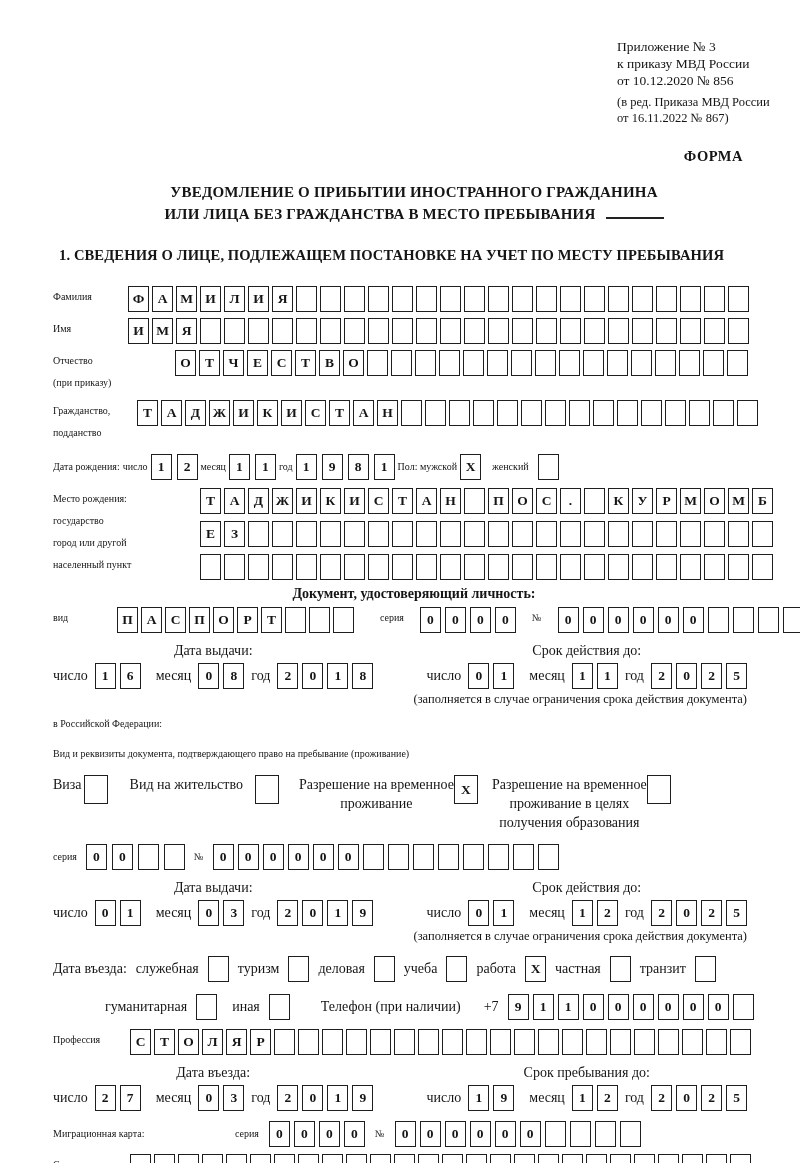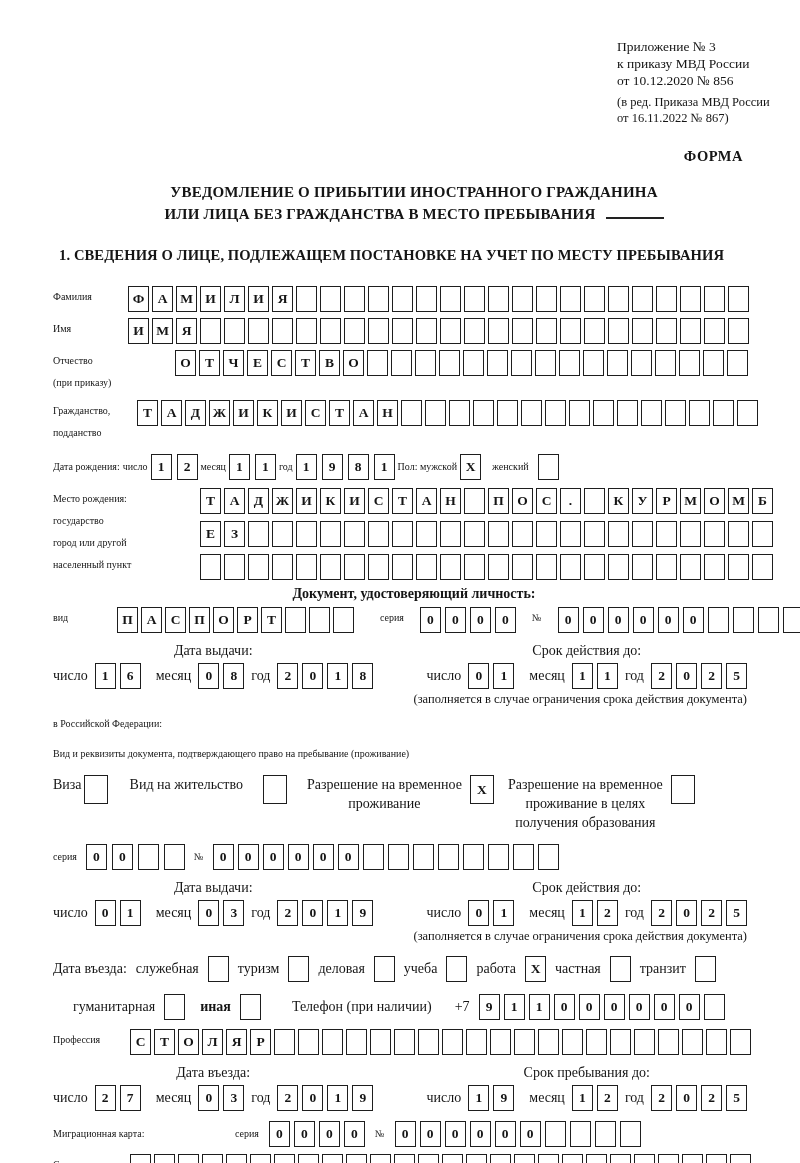--- a/index.html
+++ b/index.html
@@ -31,21 +31,21 @@
   .center{text-align:center;}
   .bold{font-weight:bold;}
   
   .dates-row{display:flex; margin-top:10px; padding-right:28px;}
   .dgroup .dheading{text-align:center; font-size:14px; margin-bottom:4px;}
   .dline{display:flex; align-items:center; gap:7px; font-size:14px;}
   .dline .cells{gap:4px;}
   .fill-note{text-align:right; padding-right:28px; font-size:12.5px; margin-top:3px;}
   
   .opts{display:flex; align-items:flex-start; margin-top:10px; gap:14px;}
-  .opt{display:flex; align-items:flex-start; gap:8px; font-size:14px; line-height:19px;}
+  .opt{display:flex; align-items:flex-start; font-size:14px; line-height:19px;}
   .opt .txt{text-align:center;}
   .purpose{display:flex; align-items:center; gap:9px; font-size:14px; margin-top:12px; flex-wrap:nowrap;}
   .purpose .cells{gap:0;}
 </style>
 </head>
 <body>
 
 <div class="page">
   <div class="inner">
 
@@ -543,26 +543,26 @@
       <span>частная</span>
       <span class="cells">
           <span class="cell"></span>
         </span>
       <span>транзит</span>
       <span class="cells">
           <span class="cell"></span>
         </span>
     </div>
 
-    <div class="purpose" style="margin-left:20px;">
+    <div class="purpose" style="margin-left:52px;">
       <span>гуманитарная</span>
       <span class="cells">
           <span class="cell"></span>
         </span>
-      <span style="margin-left:6px;font-weight:bold;">иная</span>
+      <span style="margin-left:6px;">иная</span>
       <span class="cells">
           <span class="cell"></span>
         </span>
       <span style="margin-left:22px;">Телефон (при наличии)</span>
       <span style="margin-left:14px;">+7</span>
       <span class="cells" style="gap:4px;">
           <span class="cell">9</span>
           <span class="cell">1</span>
           <span class="cell">1</span>
           <span class="cell">0</span>

